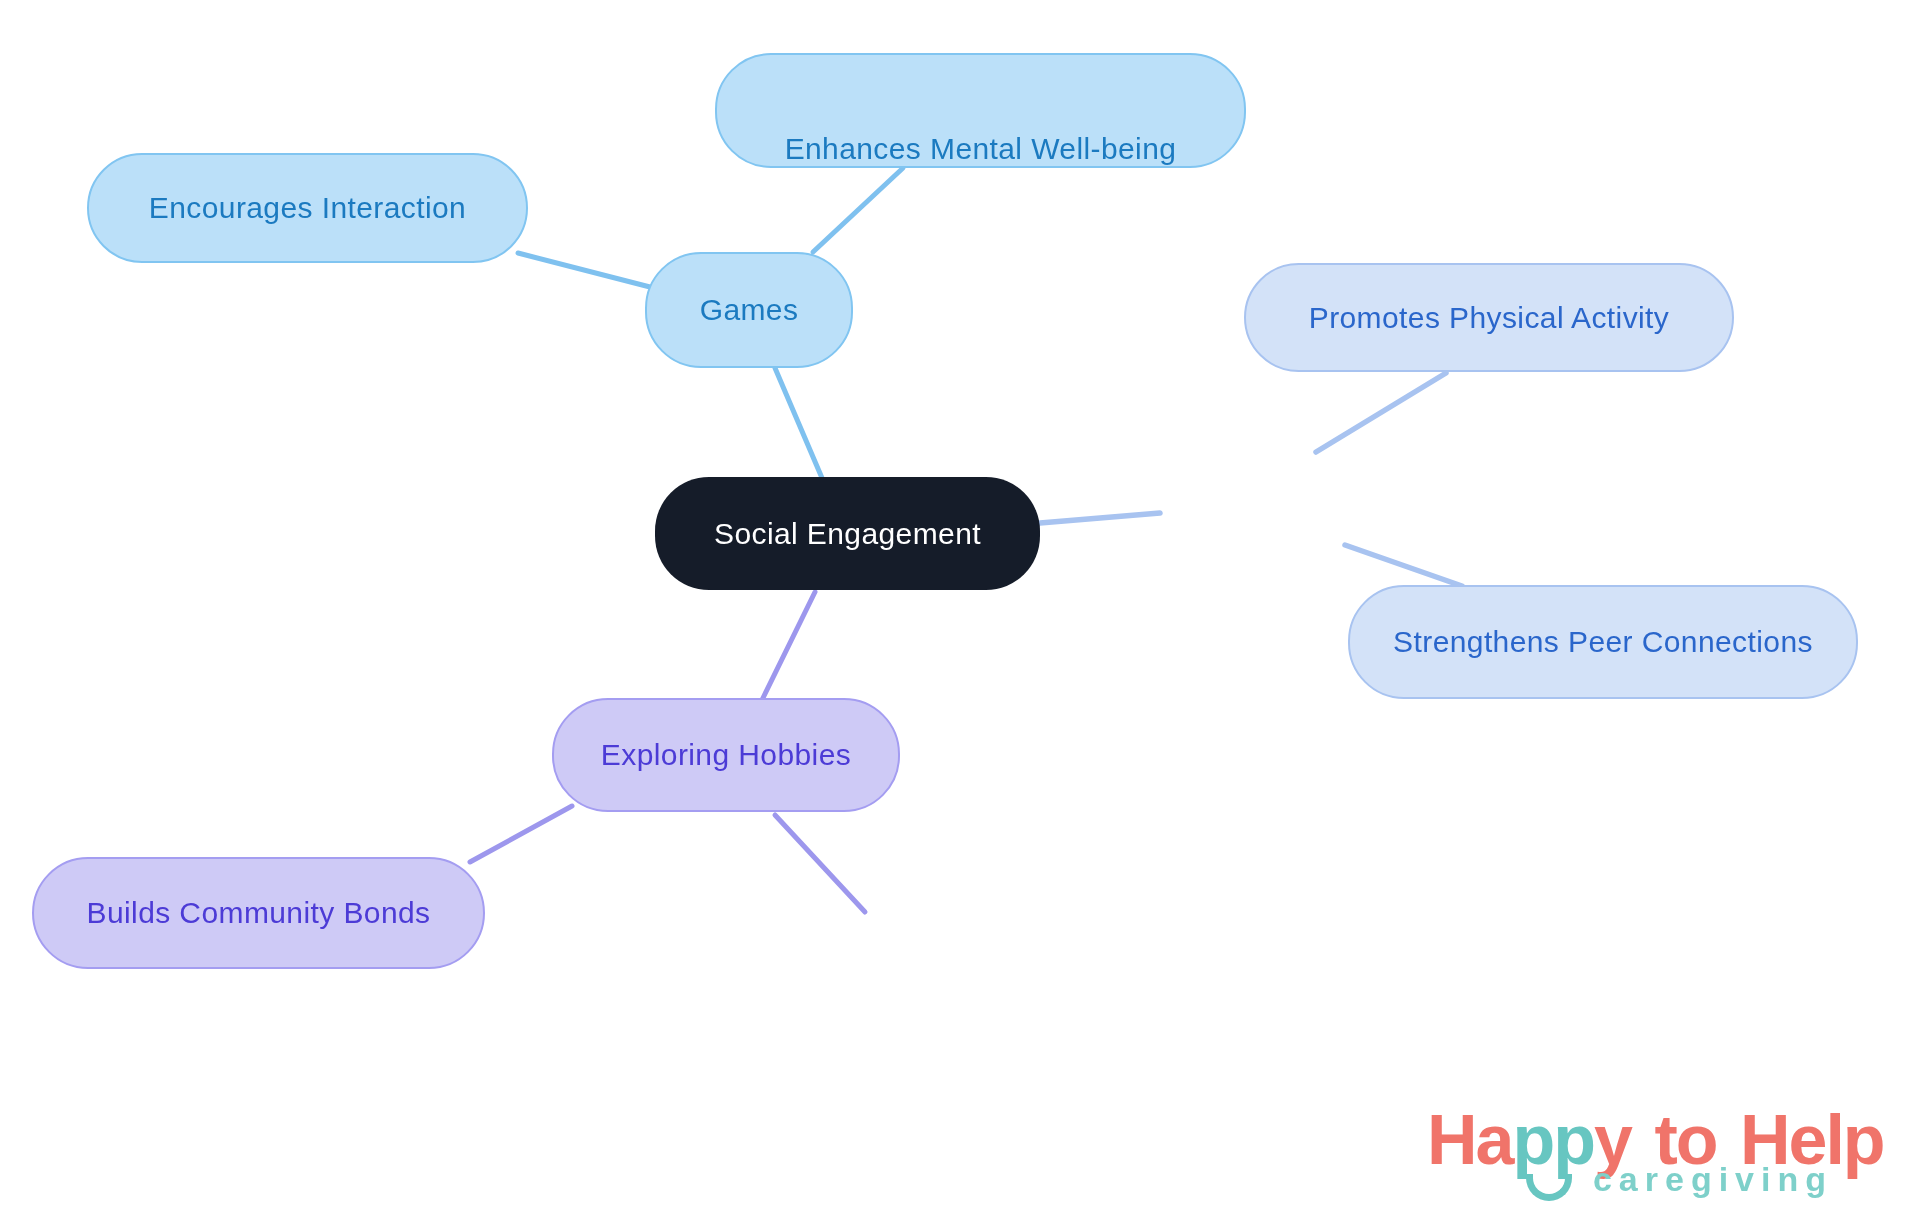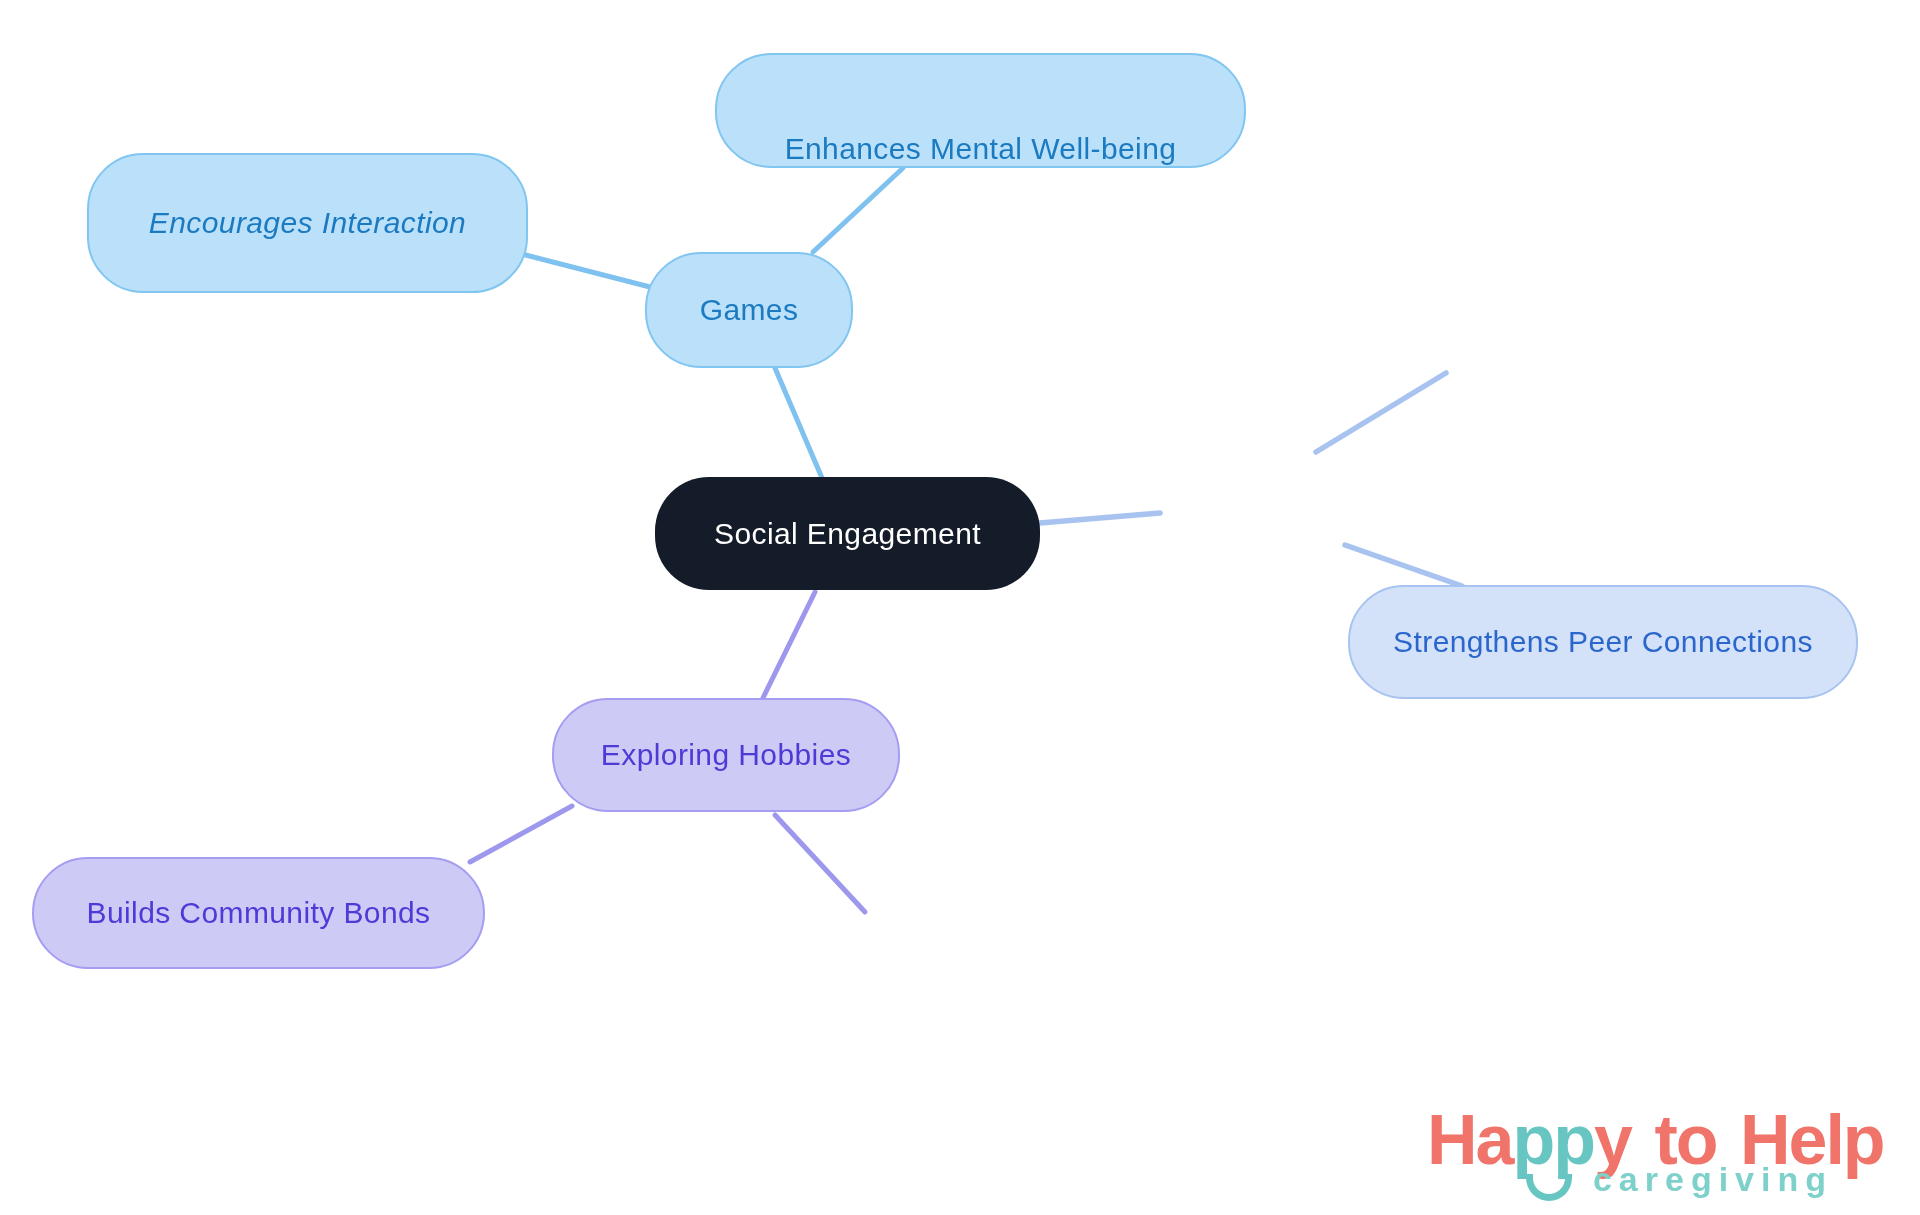--- a/index.html
+++ b/index.html
@@ -112,28 +112,31 @@
     <line class="e-walks" x1="1345" y1="545" x2="1462" y2="586"></line>
     <line class="e-hobbies" x1="815" y1="592" x2="762" y2="700"></line>
     <line class="e-hobbies" x1="572" y1="806" x2="470" y2="862"></line>
     <line class="e-hobbies" x1="775" y1="815" x2="865" y2="912"></line>
   </svg>
 
   <div class="node fam-games" style="left:715px; top:53px; width:531px; height:115px;align-items:flex-end;">
     <span>Enhances Mental Well-being</span>
   </div>
 
-  <div class="node fam-games" style="left:87px; top:153px; width:441px; height:140px;font-style:italic;">
+  <div class="node fam-games" style="left:87px; top:153px; width:441px; height:110px;">
     <span>Encourages Interaction</span>
   </div>
 
   <div class="node fam-games" style="left:645px; top:252px; width:208px; height:116px;">
     <span>Games</span>
   </div>
 
+  <div class="node fam-walks" style="left:1244px; top:263px; width:490px; height:109px;">
+    <span>Promotes Physical Activity</span>
+  </div>
 
 
   <div class="node central" style="left:655px; top:477px; width:385px; height:113px;">
     <span>Social Engagement</span>
   </div>
 
   <div class="node fam-walks" style="left:1348px; top:585px; width:510px; height:114px;">
     <span>Strengthens Peer Connections</span>
   </div>
 

